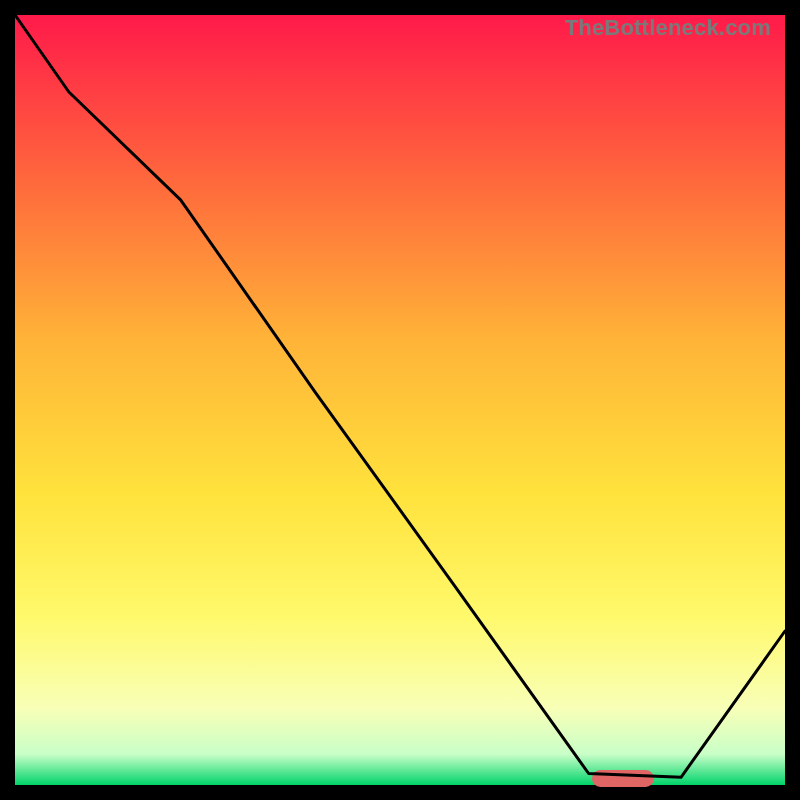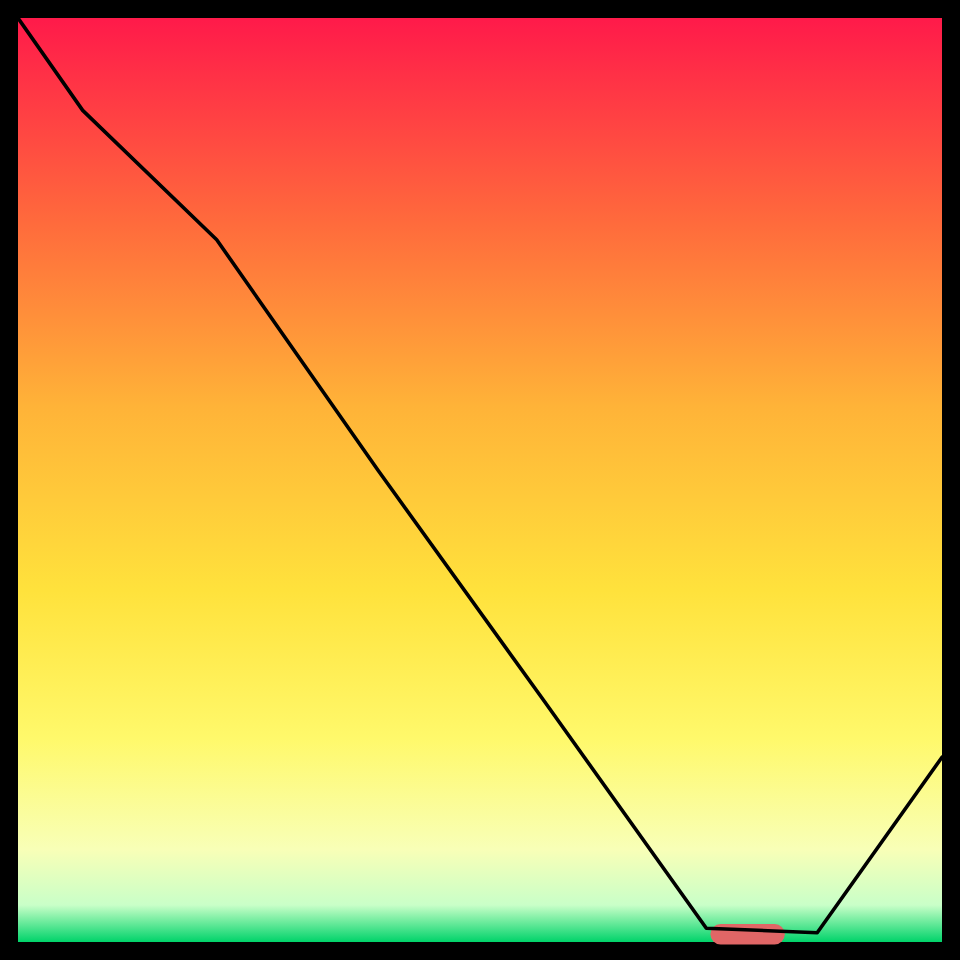--- a/index.html
+++ b/index.html
@@ -50,20 +50,21 @@
     height: 17px;
     border-radius: 9px;
     z-index: 2;
   }
 </style>
 </head>
 <body>
 <div class="stage">
 
   <div class="plot-area">
+    <div class="watermark">TheBottleneck.com</div>
 
     <svg class="gradient-layer" width="770" height="770" viewBox="0 0 770 770" preserveAspectRatio="none">
       <defs>
         <linearGradient id="bgGrad" x1="0" y1="0" x2="0" y2="1">
           <stop id="gs0" offset="0%" stop-color="#ff1a4a"></stop>
           <stop id="gs1" offset="22%" stop-color="#ff6a3c"></stop>
           <stop id="gs2" offset="42%" stop-color="#ffb338"></stop>
           <stop id="gs3" offset="62%" stop-color="#ffe23c"></stop>
           <stop id="gs4" offset="78%" stop-color="#fff96b"></stop>
           <stop id="gs5" offset="90%" stop-color="#f8ffb7"></stop>

